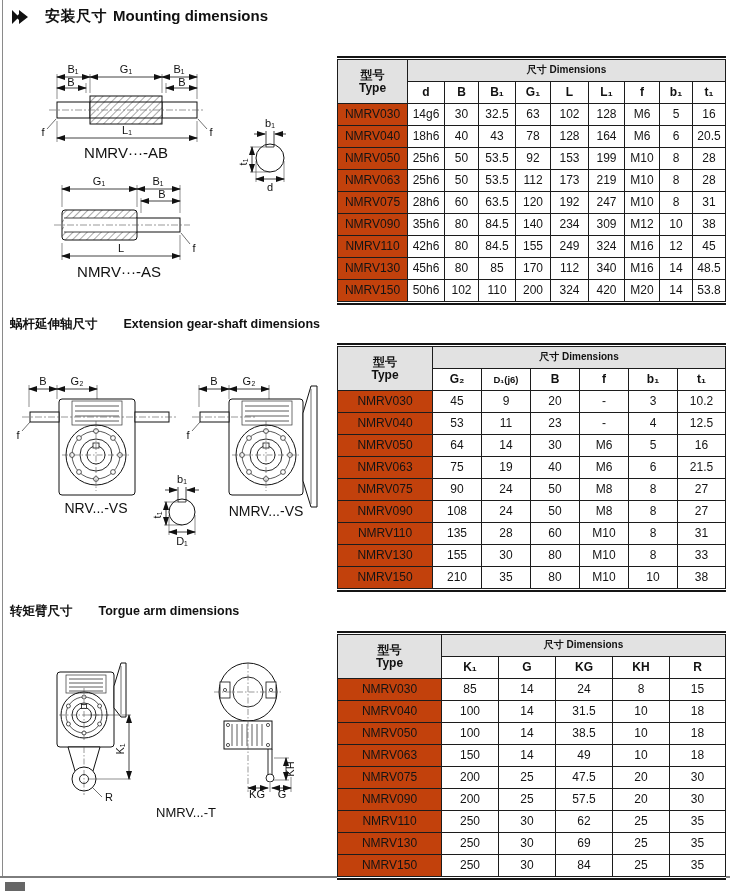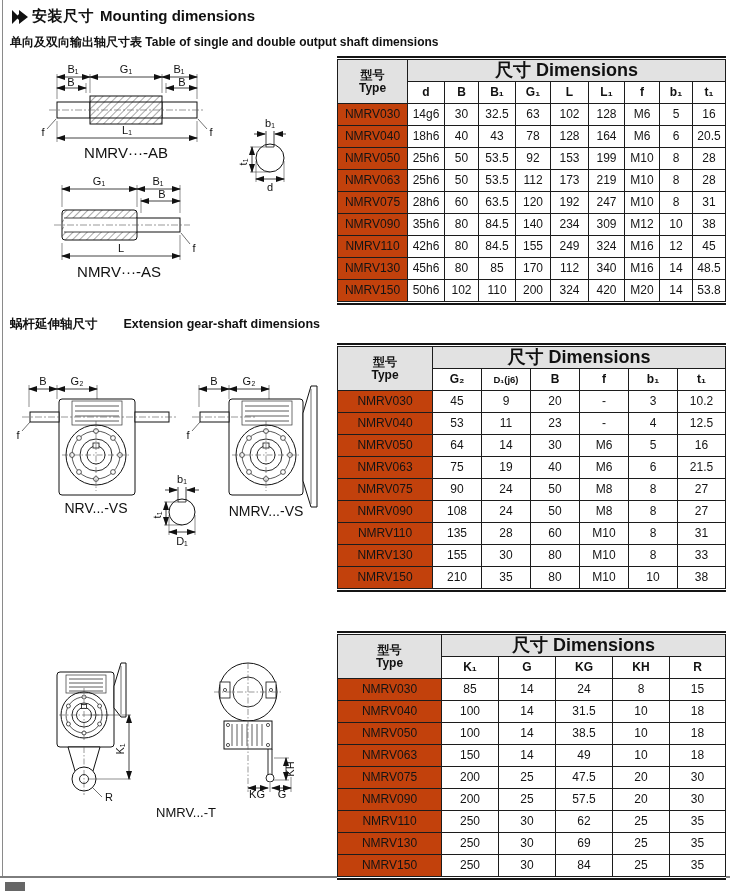--- a/index.html
+++ b/index.html
@@ -2,37 +2,37 @@
 <html><head>
 <meta charset="utf-8">
 <style>
   html,body{margin:0;padding:0;background:#fff;}
   .page{position:relative;width:730px;height:891px;background:#fff;overflow:hidden;
         font-family:"Liberation Sans",sans-serif;color:#111;}
   .page-border-left{position:absolute;left:2px;top:0;width:1px;height:877px;background:#8a8a8a;}
   .page-border-bottom{position:absolute;left:0;top:876px;width:730px;height:2px;background:#7d7d7d;}
   .footer-mark{position:absolute;left:5px;top:882px;width:20px;height:9px;background:#666;}
 
-  .hdr-row{position:absolute;left:12px;top:7px;display:flex;align-items:center;gap:3px;}
+  .hdr-row{position:absolute;left:12px;top:7px;display:flex;align-items:center;gap:16px;}
   .hdr-title{font-size:15px;font-weight:bold;letter-spacing:0.5px;}
   .hdr-title .en{font-weight:bold;margin-left:6px;letter-spacing:0;}
   .subtitle{position:absolute;left:10px;top:34px;font-size:12px;font-weight:bold;}
   .subtitle .en{font-weight:bold;}
   .sec-title{position:absolute;left:10px;font-size:12.5px;font-weight:bold;}
   .sec-title .en{font-weight:bold;margin-left:6px;padding-left:20px;}
 
   .table-wrap{position:absolute;width:389px;border-top:2px solid #151515;border-bottom:2px solid #151515;
               padding:1px 0;background:#fff;}
   .t1-pos{left:337px;top:56px;}
   .t2-pos{left:337px;top:343px;}
   .t3-pos{left:337px;top:631px;}
   table.dim-table{border-collapse:collapse;table-layout:fixed;width:100%;}
   .dim-table th,.dim-table td{border:1px solid #1c1c1c;text-align:center;vertical-align:middle;
       padding:0;height:21px;font-size:12px;line-height:1.05;white-space:nowrap;overflow:hidden;}
-  .dim-table th.hdr{background:#e2e2e2;font-weight:bold;font-size:18px;}
+  .dim-table th.hdr{background:#e2e2e2;font-weight:bold;font-size:10px;}
   .dim-table th.type-hdr{font-size:12px;}
   .dim-table th.type-hdr .en{font-weight:bold;margin-top:8px;}
   .dim-table th.sub{background:#fff;font-weight:bold;font-size:12px;}
   .dim-table th.sub.small{font-size:9.5px;}
   .dim-table td.type-cell{background:#c2410c;font-size:12px;}
   .dim-table td{color:#141414;}
 
   .drawing{position:absolute;}
   svg text{font-family:"Liberation Sans",sans-serif;}
   .lbl{font-size:11px;fill:#111;text-anchor:middle;}
@@ -48,24 +48,20 @@
   <div class="footer-mark"></div>
 
   <div class="hdr-row">
     <svg width="17" height="14" viewBox="0 0 17 14">
       <polygon points="0,0 7,7 0,14" fill="#111"></polygon>
       <polygon points="7,0 16,7 7,14 7,10 4,7 7,4" fill="#111"></polygon>
     </svg>
     <div class="hdr-title">
       <span>安装尺寸</span><span class="en">Mounting dimensions</span>
     </div>
-  </div>
-  <div class="subtitle">
-    <span>单向及双向输出轴尺寸表</span>
-    <span class="en">Table of single and double output shaft dimensions</span>
   </div>
 
   <svg class="drawing" style="left:2px;top:55px;" width="330" height="245" viewBox="0 0 330 245">
     <defs>
       <marker id="ar" markerWidth="9" markerHeight="7" refX="8" refY="3" orient="auto-start-reverse" markerUnits="userSpaceOnUse" viewBox="0 0 9 6">
         <path d="M0,0L9,3L0,6z" fill="#111"></path>
       </marker>
       <pattern id="hatch" width="5" height="5" patternUnits="userSpaceOnUse" patternTransform="rotate(45)">
         <rect width="5" height="5" fill="#fff"></rect>
         <line x1="0" y1="0" x2="0" y2="5" stroke="#555" stroke-width="1"></line>
@@ -544,20 +540,23 @@
             <td>80</td>
             <td>M10</td>
             <td>10</td>
             <td>38</td>
           </tr>
 
       </tbody>
     </table>
   </div>
 
+  <div class="sec-title" style="top:603px;">
+    <span>转矩臂尺寸</span><span class="en">Torgue arm dimensions</span>
+  </div>
 
   <svg class="drawing" style="left:2px;top:630px;" width="330" height="235" viewBox="0 0 330 235">
 
     <rect x="55" y="42" width="57" height="75" rx="3" stroke="#111" stroke-width="1" fill="#fff"></rect>
     <rect x="64" y="45" width="40" height="18" stroke="#333" stroke-width="0.7" fill="#fff"></rect>
     <g stroke="#333" stroke-width="0.8">
       <line x1="67" y1="49" x2="101" y2="49"></line>
         <line x1="67" y1="53" x2="101" y2="53"></line>
       <line x1="67" y1="57" x2="101" y2="57"></line>
         <line x1="67" y1="61" x2="101" y2="61"></line>

